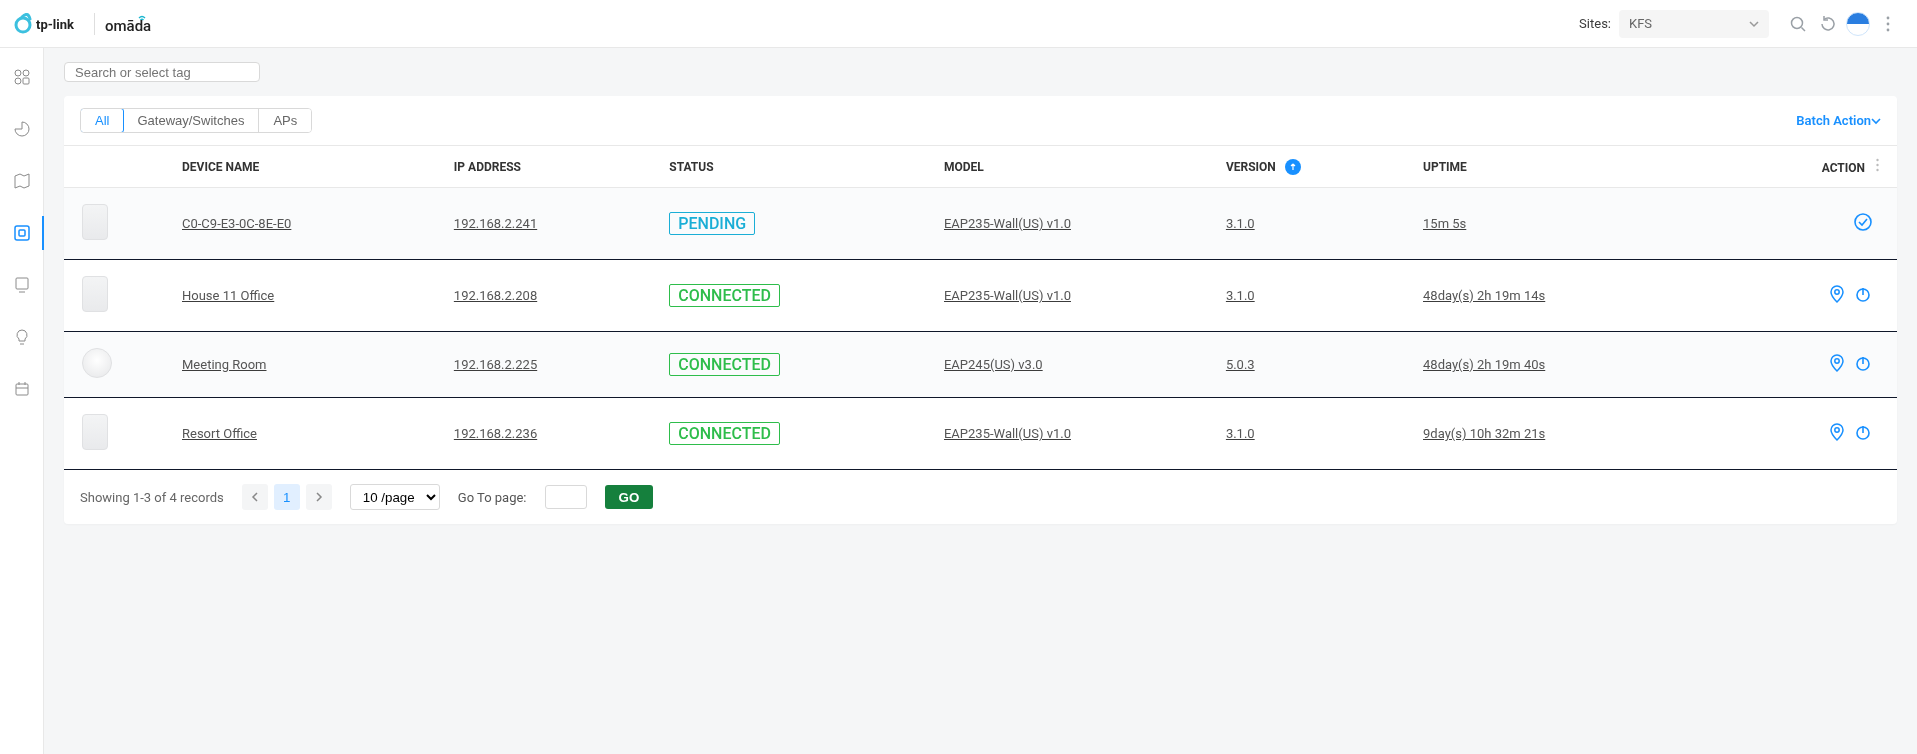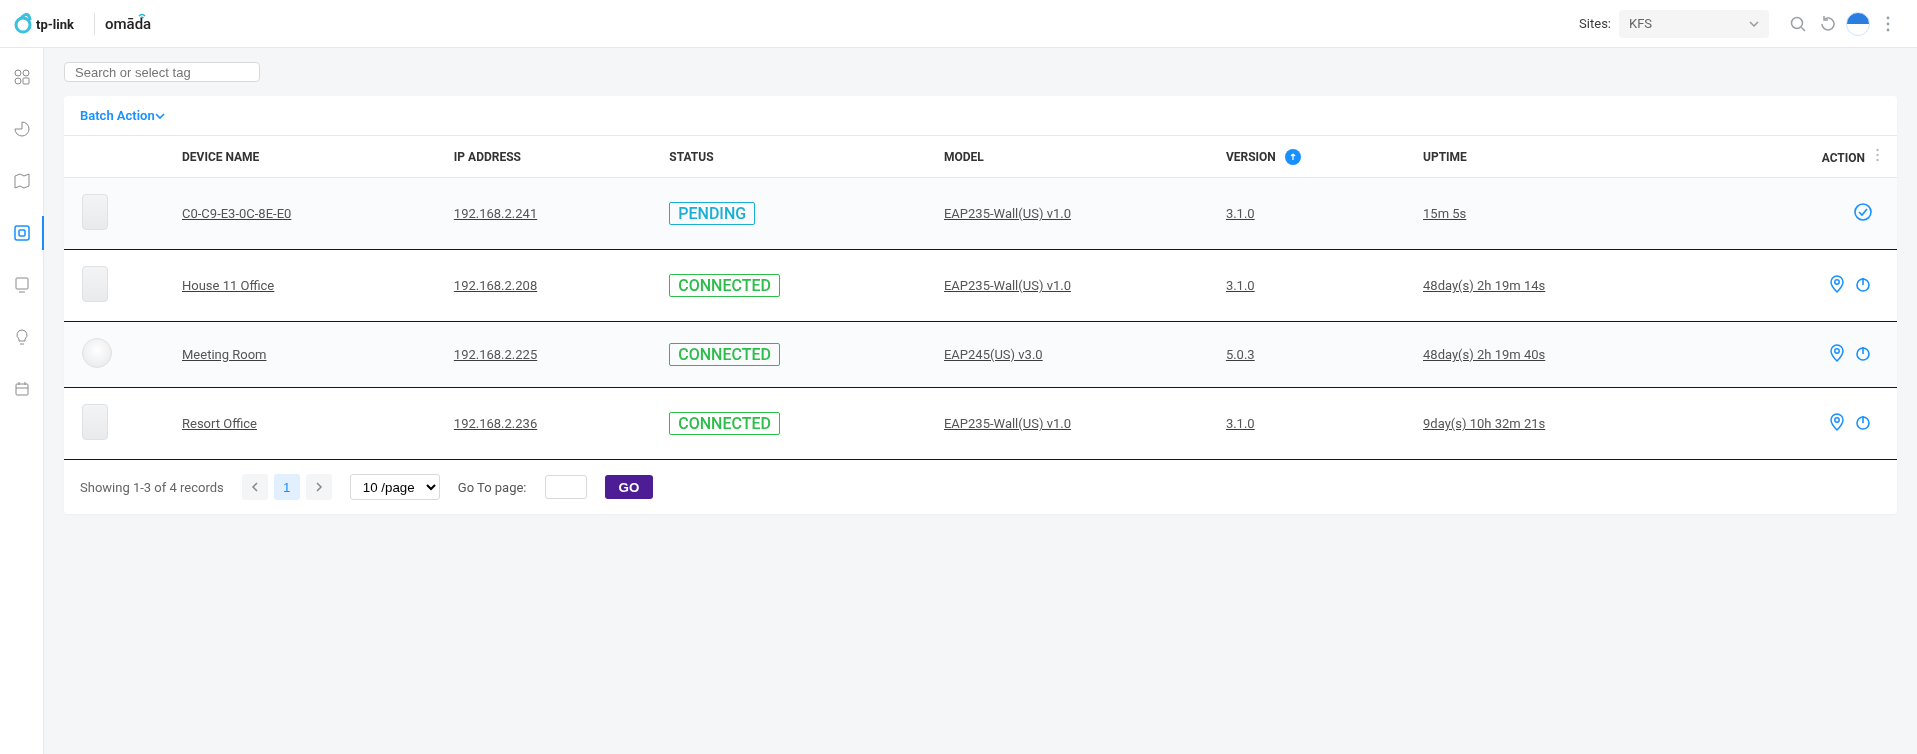--- a/index.html
+++ b/index.html
@@ -9,21 +9,21 @@
     --muted:#9aa0a6;
     --line:#e8e8e8;
     --bg:#f5f6f7;
   }
   *{box-sizing:border-box;}
   html,body{margin:0;padding:0;font-family:-apple-system,BlinkMacSystemFont,"Segoe UI",Roboto,Arial,sans-serif;font-size:13px;color:var(--text);background:#fff;}
   body{width:1917px;height:754px;overflow:hidden;}
 
   
   .header{height:48px;border-bottom:1px solid var(--line);display:flex;align-items:center;padding:0 14px;}
-  .brand{display:flex;align-items:flex-start;gap:10px;}
+  .brand{display:flex;align-items:flex-end;gap:10px;}
   .brand-sep{width:1px;height:22px;background:#dedede;}
   .omada{display:flex;align-items:center;gap:4px;}
   .header-spacer{flex:1;}
   .sites-wrap{display:flex;align-items:center;gap:8px;margin-right:14px;}
   .sites-select{display:flex;align-items:center;justify-content:space-between;width:150px;height:28px;background:#f5f5f5;border-radius:4px;padding:0 10px;color:#666;cursor:pointer;}
   .hdr-ico{width:30px;height:30px;display:flex;align-items:center;justify-content:center;color:#9aa0a6;cursor:pointer;}
   .avatar{width:24px;height:24px;border-radius:50%;background:linear-gradient(180deg,#2a7ee0 0,#2a7ee0 50%,#fff 50%, #fff 100%);border:1px solid #cfe5fb;}
 
   
   .sidenav{position:absolute;top:48px;left:0;bottom:0;width:44px;background:#fff;border-right:1px solid var(--line);display:flex;flex-direction:column;align-items:center;padding-top:14px;gap:22px;}
@@ -63,21 +63,21 @@
   .act-ico{color:var(--blue);margin-left:6px;cursor:pointer;display:inline-flex;}
 
   .footer{display:flex;align-items:center;gap:18px;padding:14px 16px;}
   .footer .info{color:#666;}
   .pg{display:flex;align-items:center;gap:6px;}
   .pg button{width:26px;height:26px;border:none;background:#f4f5f6;border-radius:3px;color:#888;cursor:pointer;display:flex;align-items:center;justify-content:center;}
   .pg button.num{background:#e1efff;color:var(--blue);}
   select.pp{height:26px;border:1px solid #d9d9d9;border-radius:3px;padding:0 8px;background:#fff;}
   .gt-label{color:#555;}
   input.gt{width:42px;height:24px;border:1px solid #d9d9d9;border-radius:3px;padding:0 4px;}
-  .go{background:#4c1d95;color:#fff;border:none;height:24px;padding:0 14px;border-radius:3px;font-weight:700;cursor:pointer;}
+  .go{background:#15803d;color:#fff;border:none;height:24px;padding:0 14px;border-radius:3px;font-weight:700;cursor:pointer;}
 
   .col-settings{color:#bbb;cursor:pointer;}
 </style>
 </head>
 <body>
 
 <div class="header">
   <div class="brand">
     <svg width="70" height="22" viewBox="0 0 70 22">
       <circle cx="9" cy="12" r="7" fill="none" stroke="#3cc0df" stroke-width="3"></circle>
@@ -178,20 +178,25 @@
   <div class="search-box">
     <input placeholder="Search or select tag" style="">
     <svg width="14" height="14" viewBox="0 0 18 18">
         <circle cx="8" cy="8" r="5.5" fill="none" stroke="#777" stroke-width="1.5"></circle>
         <line x1="12.5" y1="12.5" x2="16" y2="16" stroke="#777" stroke-width="1.5"></line>
       </svg>
   </div>
 
   <div class="panel">
     <div class="panel-top">
+      <div class="seg">
+        <button class="active">All</button>
+        <button>Gateway/Switches</button>
+        <button>APs</button>
+      </div>
       <div class="batch">
         <span>Batch Action</span>
         <svg width="10" height="10" viewBox="0 0 10 10">
             <path d="M1 3l4 4 4-4" fill="none" stroke="currentColor" stroke-width="1.6"></path>
           </svg>
       </div>
     </div>
 
     <table>
       <thead>

